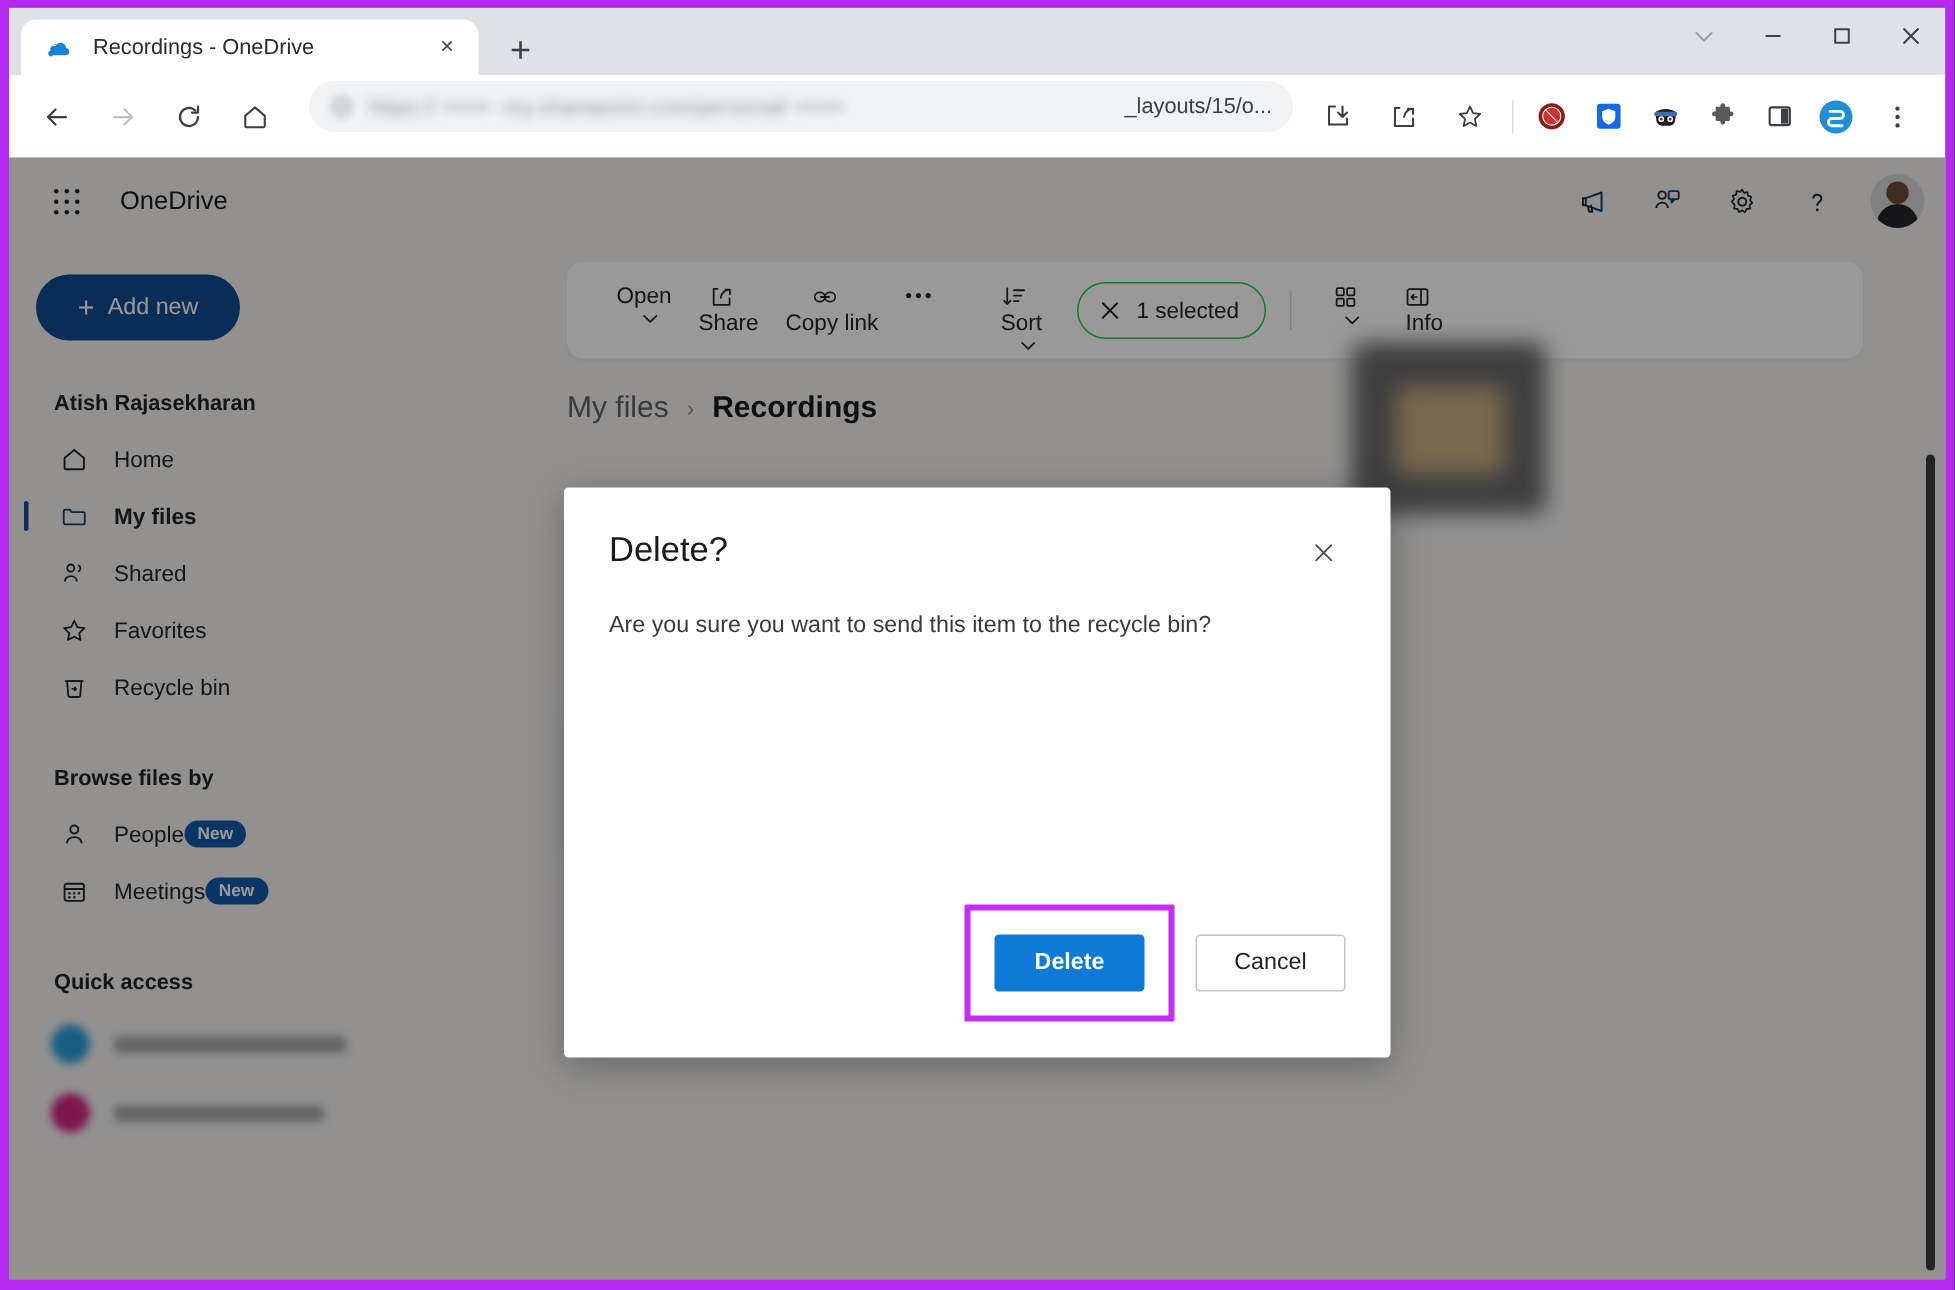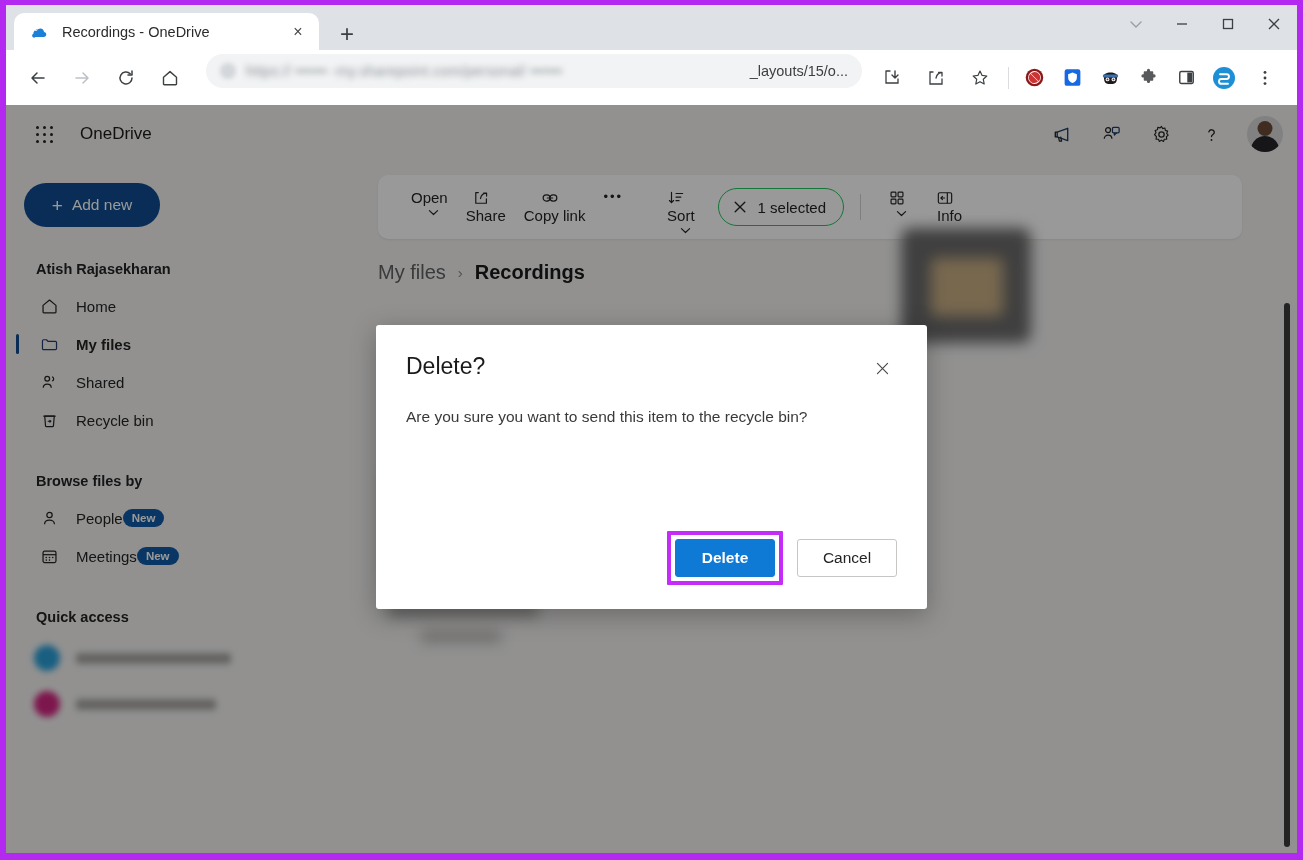--- a/index.html
+++ b/index.html
@@ -342,21 +342,21 @@
     position: absolute; left: 4px; top: 0;
     width: 6px; height: 100%;
     background: #3b3b3b;
     border-radius: 3px;
   }
 
   
   #dialog {
     position: absolute;
     left: 370px; top: 220px;
-    width: 551px; height: 284px;
+    width: 551px; height: 380px;
     background: #ffffff;
     border-radius: 3px;
     box-shadow: 0 6px 26px rgba(0,0,0,.28);
     z-index: 60;
     padding: 28px 30px 24px 30px;
     display: flex; flex-direction: column;
   }
   #dialog .d-head {
     display: flex; align-items: flex-start;
   }
@@ -385,21 +385,21 @@
     font-size: 15.5px;
     font-family: "Liberation Sans", sans-serif;
     cursor: pointer;
   }
   .btn.primary {
     background: #0f7ad6; border-color: #0f7ad6; color: #fff;
     font-weight: 700;
   }
   .hl-wrap {
     border: 4px solid #c62cf7;
-    padding: 4px;
+    padding: 16px;
     display: inline-flex;
     border-radius: 1px;
   }
 </style>
 </head>
 <body>
 
 <div id="frame">
 <div id="browser">
 
@@ -622,20 +622,28 @@
           <span class="n-ico">
             <svg width="19" height="19" viewBox="0 0 20 20">
                   <circle cx="7.6" cy="6" r="2.5" stroke="#242424" stroke-width="1.3" fill="none"></circle>
                   <path d="M3.4 15.4c0-2.2 1.9-3.7 4.2-3.7s4.2 1.5 4.2 3.7" stroke="#242424" stroke-width="1.3" fill="none"></path>
                   <path d="M13.2 4.2a2.3 2.3 0 010 4" stroke="#242424" stroke-width="1.3" fill="none" stroke-linecap="round"></path>
                 </svg>
           </span>
           <span>Shared</span>
         </div>
 
+        <div class="nav-item">
+          <span class="n-ico">
+            <svg width="19" height="19" viewBox="0 0 20 20">
+                  <path d="M10 3l2.2 4.5 4.9.7-3.6 3.4.9 4.9L10 14.2 5.6 16.5l.9-4.9-3.6-3.4 4.9-.7z" stroke="#242424" stroke-width="1.25" fill="none" stroke-linejoin="round"></path>
+                </svg>
+          </span>
+          <span>Favorites</span>
+        </div>
 
         <div class="nav-item">
           <span class="n-ico">
             <svg width="19" height="19" viewBox="0 0 20 20">
                   <path d="M5 5.4h10l-.8 10a1.2 1.2 0 01-1.2 1.1H7a1.2 1.2 0 01-1.2-1.1z" stroke="#242424" stroke-width="1.25" fill="none" stroke-linejoin="round"></path>
                   <path d="M4 5.4h12" stroke="#242424" stroke-width="1.25" stroke-linecap="round"></path>
                   <path d="M8.6 10.8h2.8m0 0l-1-1m1 1l-1 1" stroke="#242424" stroke-width="1.15" fill="none" stroke-linecap="round" stroke-linejoin="round"></path>
                 </svg>
           </span>
           <span>Recycle bin</span>

